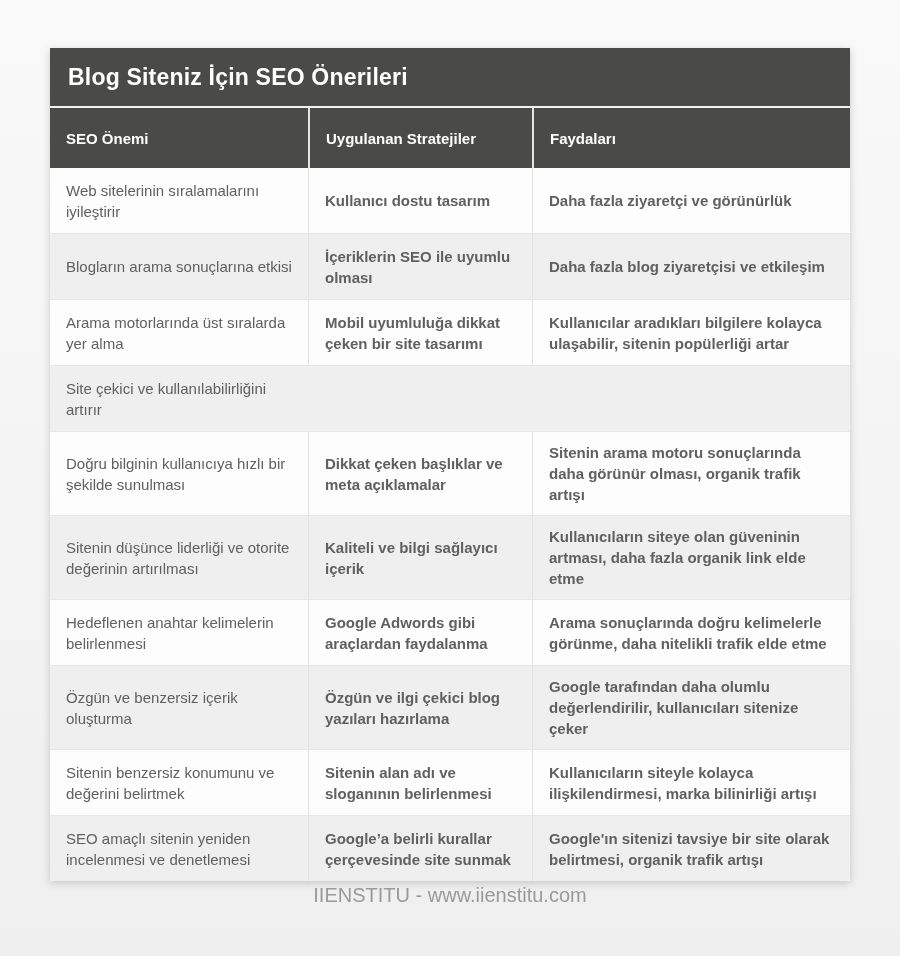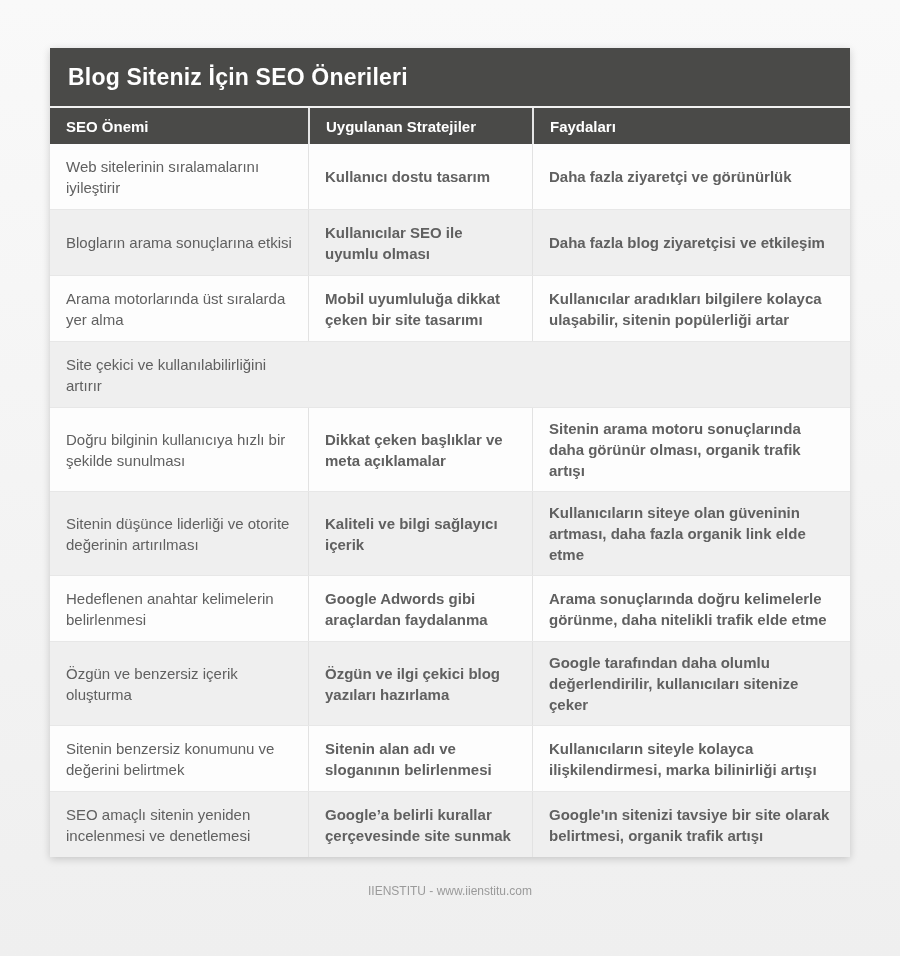--- a/index.html
+++ b/index.html
@@ -37,21 +37,21 @@
   }
   .head-row {
     display: grid;
     grid-template-columns: 258px 224px 318px;
     background: #4a4a48;
   }
   .head-cell {
     color: #ffffff;
     font-size: 15px;
     font-weight: 700;
-    height: 36px;
+    height: 60px;
     display: flex;
     align-items: center;
     padding: 0 16px;
     box-sizing: border-box;
   }
   .head-cell + .head-cell {
     border-left: 2px solid #e5e5e5;
   }
   .row {
     display: grid;
@@ -78,21 +78,21 @@
     border-left: 1px solid #e2e2e2;
     font-weight: bold;
   }
   .footer {
     position: absolute;
     top: 884px;
     left: 50px;
     width: 800px;
     text-align: center;
     color: #9a9a9a;
-    font-size: 12px;
+    font-size: 20px;
   }
 </style>
 </head>
 <body>
 
 <div class="page">
   <div class="card">
     <div class="title-bar">
       <span>Blog Siteniz İçin SEO Önerileri</span>
     </div>
@@ -111,21 +111,21 @@
           </div>
           <div class="cell">
             <span>Daha fazla ziyaretçi ve görünürlük</span>
           </div>
         </div>
         <div class="row">
           <div class="cell">
             <span>Blogların arama sonuçlarına etkisi</span>
           </div>
           <div class="cell">
-            <span>Kullanıcılar SEO ile uyumlu olması</span>
+            <span>İçeriklerin SEO ile uyumlu olması</span>
           </div>
           <div class="cell">
             <span>Daha fazla blog ziyaretçisi ve etkileşim</span>
           </div>
         </div>
         <div class="row">
           <div class="cell">
             <span>Arama motorlarında üst sıralarda yer alma</span>
           </div>
           <div class="cell">

